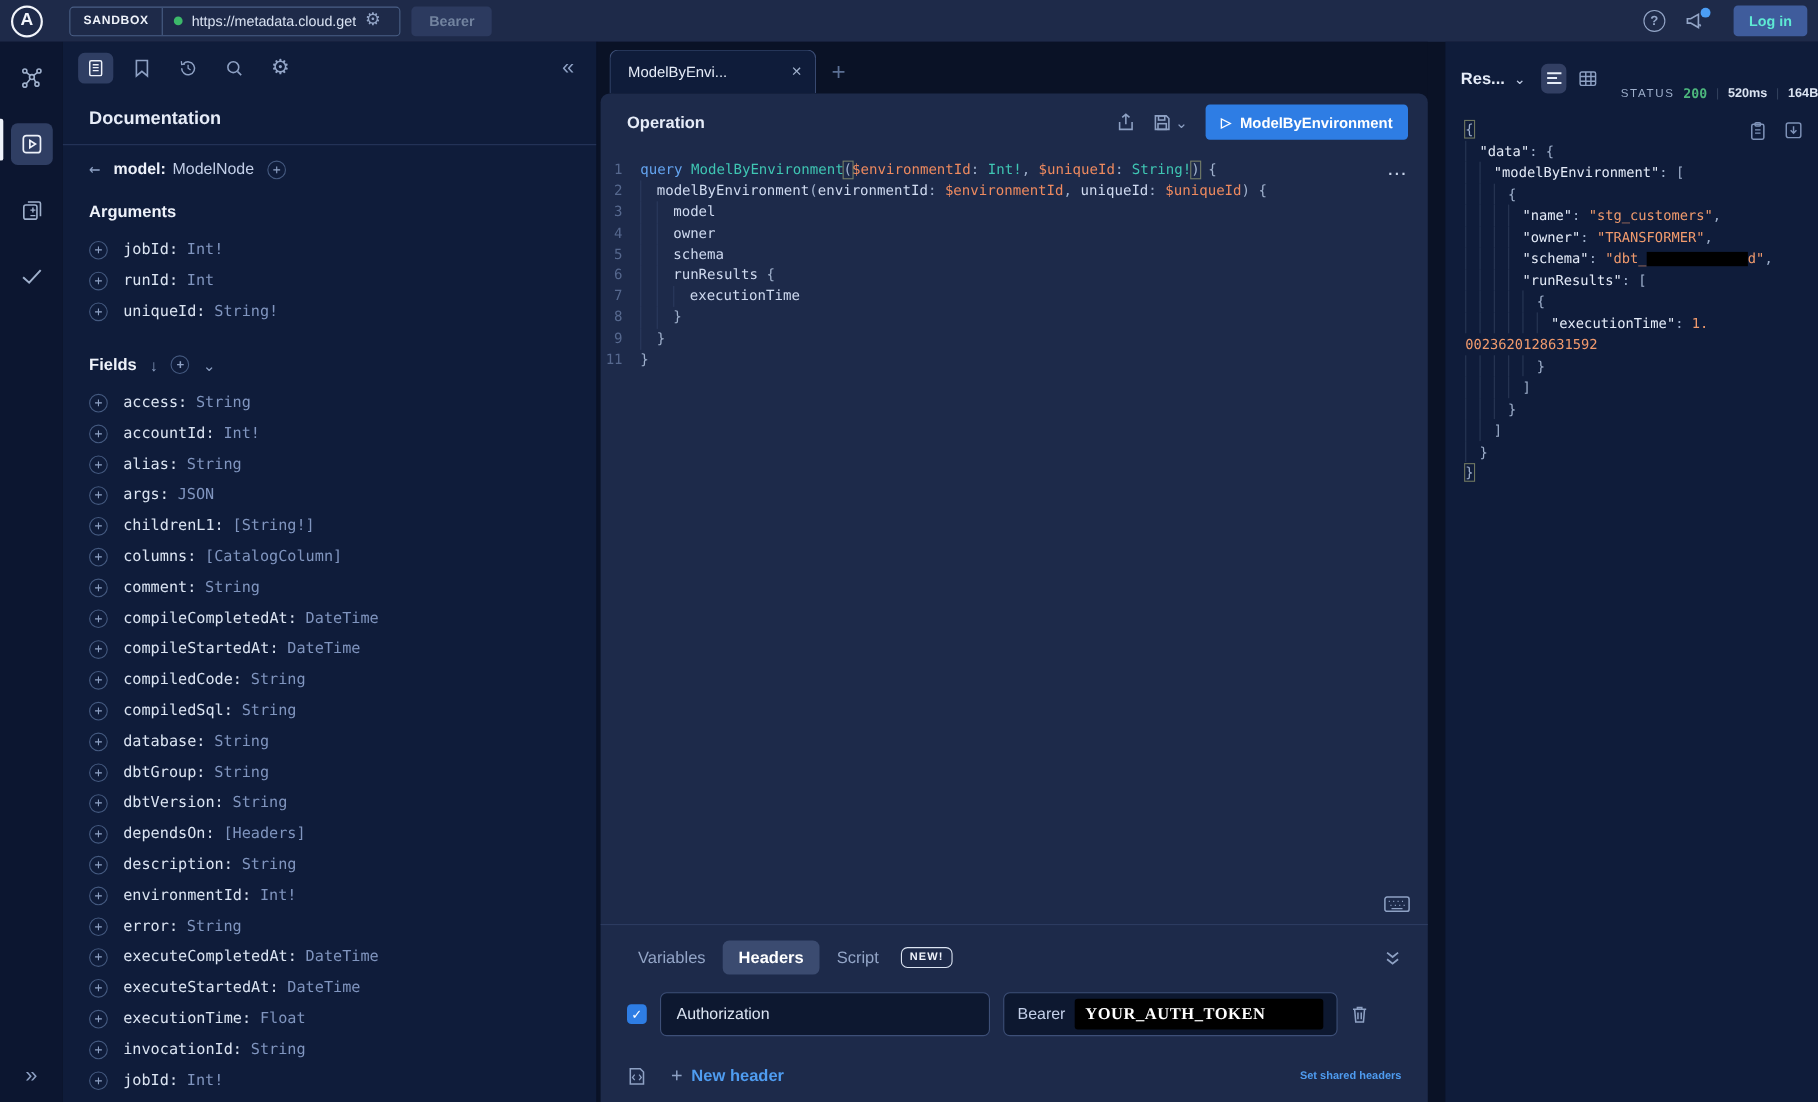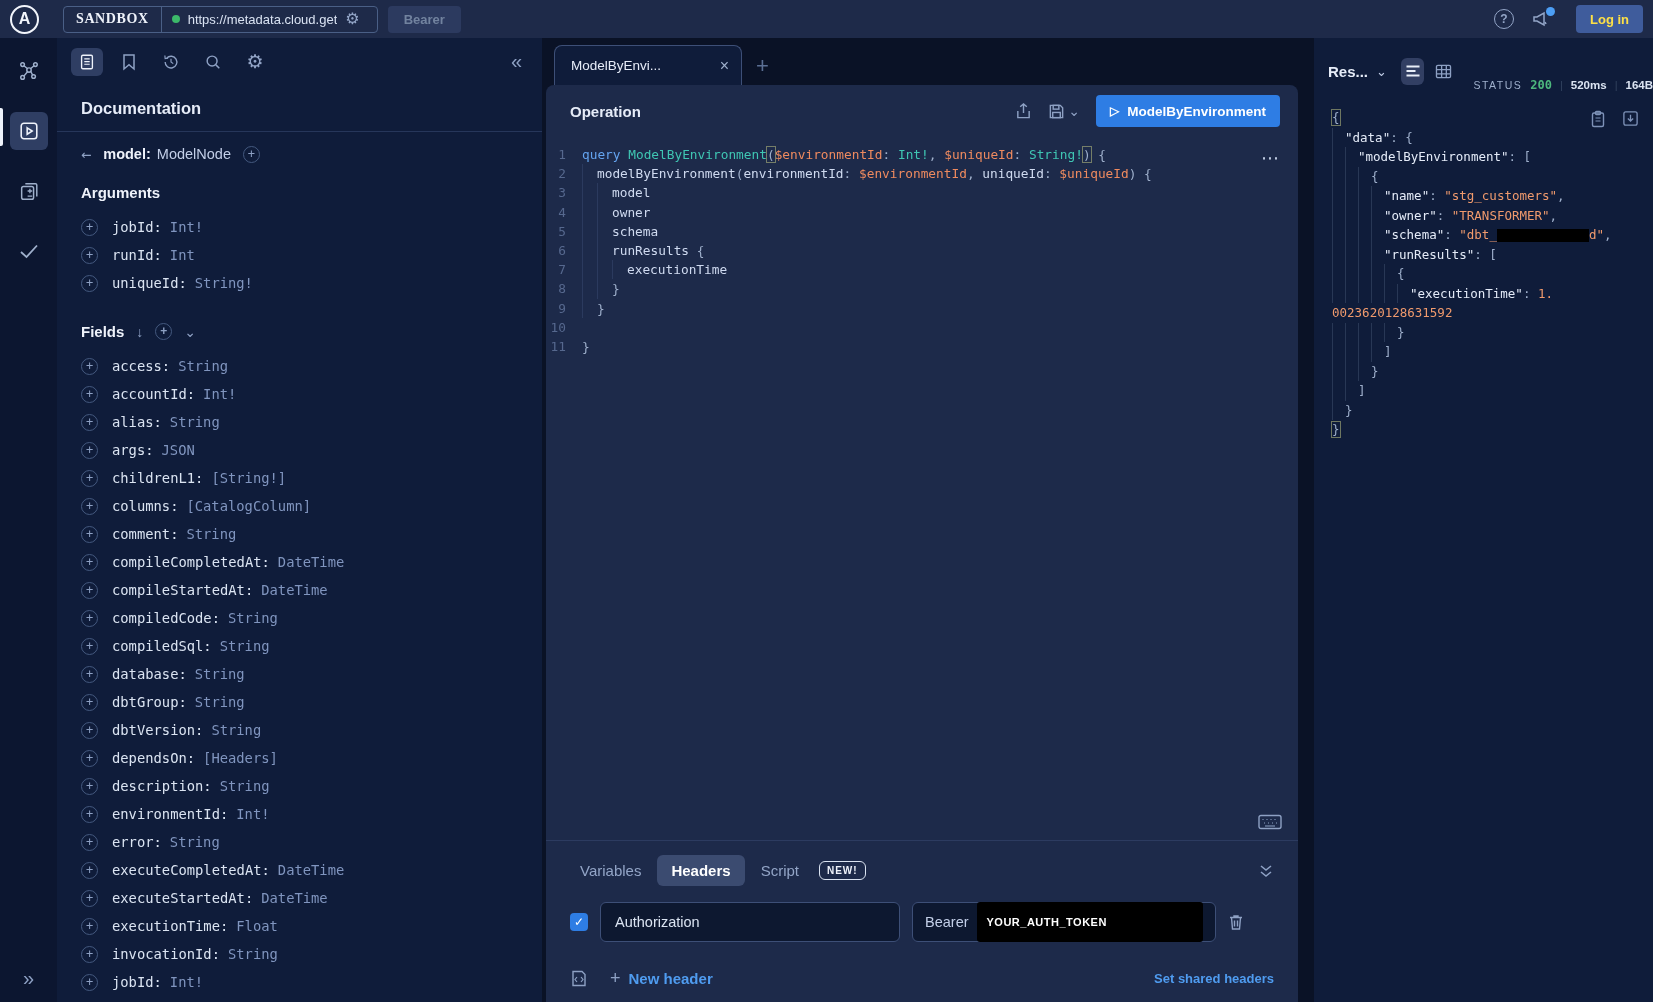--- a/index.html
+++ b/index.html
@@ -5,34 +5,34 @@
   * { margin:0; padding:0; box-sizing:border-box; }
   html,body { width:1653px; height:1002px; overflow:hidden; background:#0a1226;
     font-family:"Liberation Sans", sans-serif; color:#e6ecf8; }
   .mono { font-family:"DejaVu Sans Mono", monospace; }
 
   
   .topbar { height:38px; background:#1e2a49; display:flex; align-items:center; padding:0 10px; gap:10px; }
   .logo { width:29px; height:29px; border:2px solid #f2f5fb; border-radius:50%; display:flex;
     align-items:center; justify-content:center; font-weight:bold; font-size:16px; color:#f2f5fb; margin-right:14px;}
   .sandbox-group { display:flex; align-items:center; height:27px; border:1px solid #4a5f86; border-radius:4px; overflow:hidden; }
-  .sandbox-chip { padding:0 12px; height:100%; display:flex; align-items:center; font-size:14px; font-weight:bold;
-    letter-spacing:.6px; color:#eef2fa; border-right:1px solid #4a5f86;font-family:Liberation Serif, serif; }
+  .sandbox-chip { padding:0 12px; height:100%; display:flex; align-items:center; font-size:11px; font-weight:bold;
+    letter-spacing:.6px; color:#eef2fa; border-right:1px solid #4a5f86; }
   .url-box { display:flex; align-items:center; gap:8px; padding:0 10px; width:215px; }
   .dot-green { width:8px; height:8px; border-radius:50%; background:#3cb96a; flex:none; }
   .url-text { font-size:13px; color:#d9e2f2; white-space:nowrap; overflow:hidden; }
   .gear { color:#93a5c7; font-size:16px; line-height:1; cursor:pointer; }
   .btn-publish { height:27px; padding:0 16px; background:#2c3a5f; color:#72839f; font-weight:bold;
     font-size:13px; border:none; border-radius:4px; }
   .topbar-spacer { flex:1; }
   .help-circle { width:20px; height:20px; border:1.5px solid #93a5c7; border-radius:50%; color:#93a5c7;
     font-size:12px; font-weight:bold; display:flex; align-items:center; justify-content:center; margin-right:8px;}
   .megaphone-wrap { position:relative; margin-right:14px; }
   .notif-dot { position:absolute; top:-3px; right:-3px; width:9px; height:9px; border-radius:50%; background:#4c9ef5; }
-  .btn-login { height:28px; padding:0 14px; background:#3f5c9c; color:#fde047; font-weight:bold; font-size:13px;
+  .btn-login { height:28px; padding:0 14px; background:#3f5c9c; color:#5eead4; font-weight:bold; font-size:13px;
     border:none; border-radius:4px; }
 
   
   .content { display:flex; height:964px; }
   .rail { width:57px; background:#0c1630; display:flex; flex-direction:column; align-items:center;
     padding-top:14px; gap:22px; position:relative; }
   .rail-item { width:38px; height:38px; display:flex; align-items:center; justify-content:center; border-radius:6px; }
   .rail-item.active { background:#2f3e63; }
   .rail-indicator { position:absolute; left:0; top:70px; width:3px; height:38px; background:#eef2fa; border-radius:0 2px 2px 0; }
   .rail-expand { position:absolute; bottom:12px; left:0; width:57px; text-align:center; color:#8ea1c4;
@@ -92,26 +92,26 @@
     font-size:10px; font-weight:bold; letter-spacing:1px; color:#eef2fa; }
   .bp-tabs .spacer { flex:1; }
   .hdr-row { display:flex; align-items:center; gap:12px; margin-top:16px; }
   .checkbox { width:18px; height:18px; background:#2e7de4; border-radius:4px; color:#fff; font-size:12px;
     display:flex; align-items:center; justify-content:center; flex:none; cursor:pointer;}
   .key-input { width:300px; height:40px; background:#0d1830; border:1px solid #3d4f77; border-radius:6px;
     color:#dbe4f2; font-size:14.5px; padding:0 14px; font-family:"Liberation Sans",sans-serif; }
   .val-box { width:304px; height:40px; background:#0d1830; border:1px solid #3d4f77; border-radius:6px;
     display:flex; align-items:center; padding:0 12px; gap:8px;justify-content:space-between; }
   .val-prefix { color:#c3cfe8; font-size:14.5px; }
-  .token-redact { background:#000; border-radius:3px; height:40px; flex:1; display:flex; align-items:center;
-    padding:0 10px; color:#fff; font-size:11px; font-weight:bold; font-family:Liberation Sans, sans-serif; letter-spacing:.5px;}
+  .token-redact { background:#000; border-radius:3px; height:28px; flex:1; display:flex; align-items:center;
+    padding:0 10px; color:#fff; font-size:15px; font-weight:bold; font-family:Liberation Serif, serif; letter-spacing:.5px;}
   .hdr-footer { display:flex; align-items:center; margin-top:26px; gap:22px; }
   .link-blue { color:#4f9cf0; font-weight:bold; font-size:15px; display:flex; align-items:center; gap:8px; cursor:pointer; }
   .hdr-footer .spacer { flex:1; }
-  .shared-link { font-size:13px; }
+  .shared-link { font-size:10px; }
 
   .response { width:339px; background:#0f1c3a; margin-left:16px; padding:12px 0 0 14px; position:relative; }
   .resp-head { display:flex; align-items:center; gap:8px; }
   .resp-title { font-size:15px; font-weight:bold; }
   .resp-caret { color:#c3cfe8; font-size:13px; margin-right:6px; }
   .view-btn { width:30px; height:27px; border-radius:6px; display:flex; align-items:center; justify-content:center; cursor:pointer;}
   .view-btn.active { background:#323f63; }
   .resp-meta { display:flex; align-items:center; gap:8px; margin-left:10px; font-size:11px;margin-top:28px; }
   .status-label { color:#9fb0cc; letter-spacing:1.5px; font-size:10.5px; }
   .status-200 { color:#4db87d; font-weight:bold; font-size:12px; font-family:"DejaVu Sans Mono",monospace;}
@@ -457,24 +457,20 @@
             <div class="code-line">
               <span class="ln">8</span>
               <span class="ind"></span>
               <span class="ind"></span>
               <span><span class="tk-punct">}</span></span>
             </div>
             <div class="code-line">
               <span class="ln">9</span>
               <span class="ind"></span>
               <span><span class="tk-punct">}</span></span>
-            </div>
-            <div class="code-line">
-              <span class="ln">10</span>
-              <span>&nbsp;</span>
             </div>
             <div class="code-line">
               <span class="ln">11</span>
               <span><span class="tk-punct">}</span></span>
             </div>
           </div>
         <span class="code-ellipsis">⋯</span>
         <span class="kbd-btn">
           <svg class="ic" width="24" height="16" viewBox="0 0 24 16" fill="none" stroke="#8ea1c4" stroke-width="1.4">
             <rect x="1" y="1.5" width="22" height="13" rx="2"></rect>

